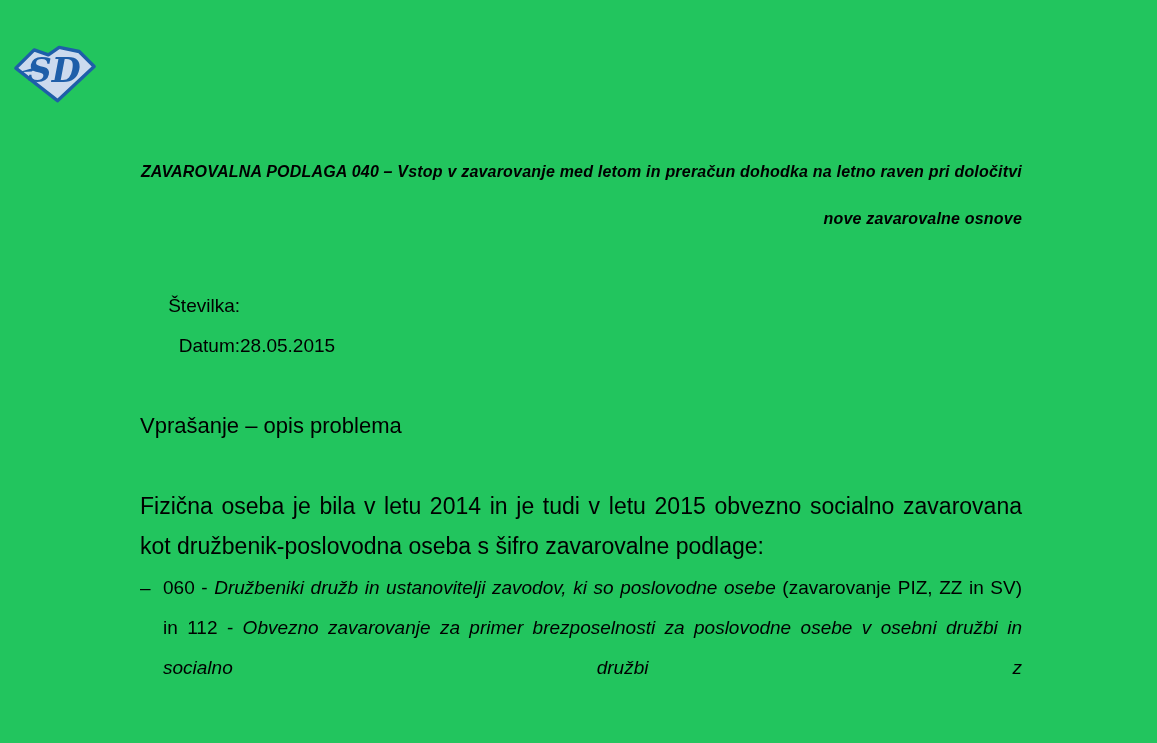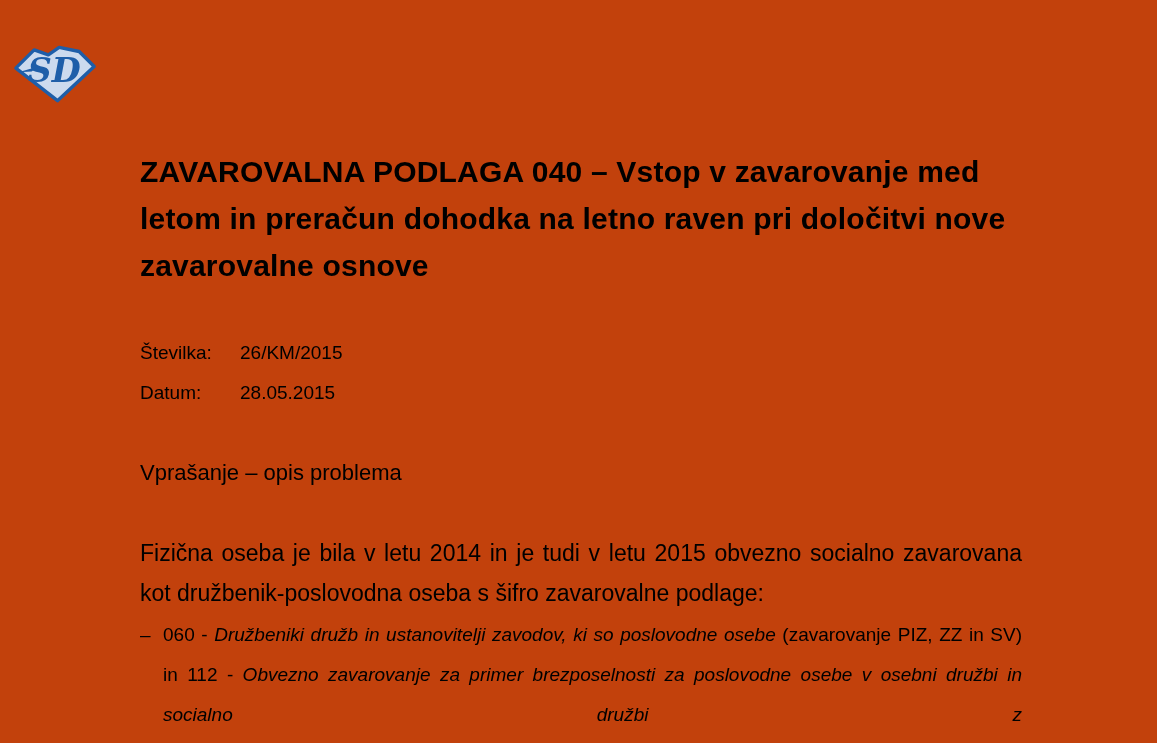--- a/index.html
+++ b/index.html
@@ -8,50 +8,52 @@
     height: 743px;
     background: #ffffff;
     overflow: hidden;
     font-family: "Liberation Sans", sans-serif;
     color: #000000;
   }
   .page {
     position: relative;
     width: 1157px;
     height: 743px;
-    background: #c2410c;
+    background: #22c55e;
   }
   .logo {
     position: absolute;
     left: 13px;
     top: 44px;
     width: 84px;
     height: 60px;
   }
   .content {
     position: absolute;
     left: 140px;
     top: 0;
     width: 882px;
   }
   .doc-title {
     margin-top: 148px;
-    font-size: 30px;
+    font-size: 16px;
     line-height: 47px;
     font-weight: 700;
-    text-align: left;
+    text-align: right;
     letter-spacing: 0.2px;
+    font-style: italic;
   }
   .meta {
     margin-top: 44px;
   }
   .meta-row {
     display: flex;
     font-size: 19px;
     line-height: 40px;
+    text-align: right;
   }
   .meta-label {
     width: 100px;
     flex: 0 0 100px;
   }
   .section-heading {
     margin-top: 40px;
     font-size: 22px;
     line-height: 40px;
   }
@@ -89,21 +91,20 @@
     <text x="49" y="46" text-anchor="middle" font-size="40" font-weight="bold" font-style="italic" font-family="'DejaVu Serif', serif" fill="#1e5ea9">SD</text>
   </svg>
 
   <div class="content">
 
     <h1 class="doc-title">ZAVAROVALNA PODLAGA 040 – Vstop v zavarovanje med letom in preračun dohodka na letno raven pri določitvi nove zavarovalne osnove</h1>
 
     <div class="meta">
       <div class="meta-row">
         <span class="meta-label">Številka:</span>
-        <span class="meta-value">26/KM/2015</span>
       </div>
       <div class="meta-row">
         <span class="meta-label">Datum:</span>
         <span class="meta-value">28.05.2015</span>
       </div>
     </div>
 
     <div class="section-heading">Vprašanje – opis problema</div>
 
     <p class="para">Fizična oseba je bila v letu 2014 in je tudi v letu 2015 obvezno socialno zavarovana kot družbenik-poslovodna oseba s šifro zavarovalne podlage:</p>

